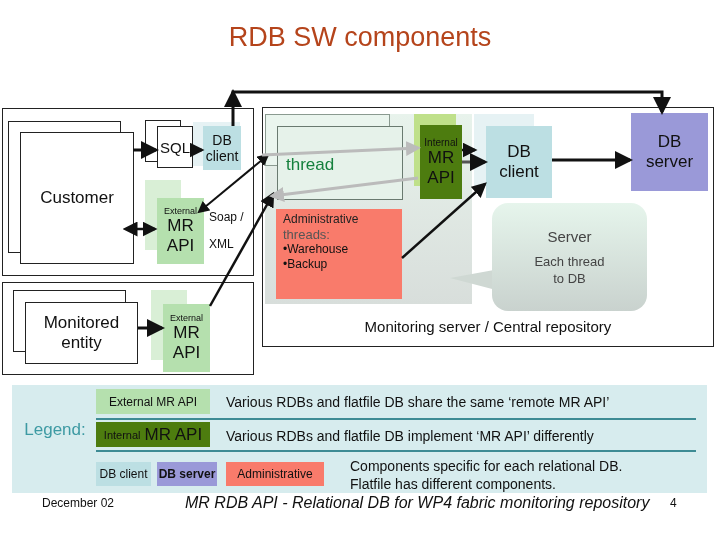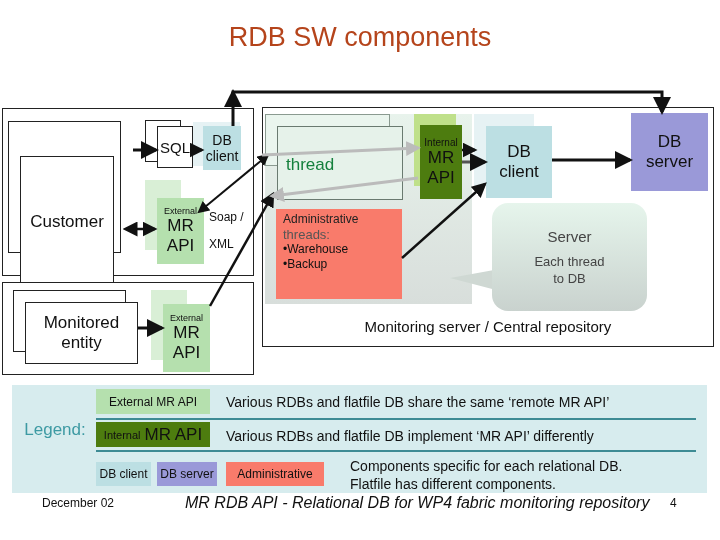--- a/index.html
+++ b/index.html
@@ -25,21 +25,21 @@
   .leg-line { height:1.5px; background:#3d8b94; }
   svg.arrows { position:absolute; left:0; top:0; pointer-events:none; }
 </style>
 </head>
 <body>
 
 <div class="abs title">RDB SW components</div>
 
 <div class="abs frame" style="left:2px;top:108px;width:252px;height:168px;"></div>
 <div class="abs doc" style="left:8px;top:121px;width:113px;height:132px;"></div>
-<div class="abs doc center" style="left:20px;top:132px;width:94px;height:132px;font-size:17px;margin-top:24px;">
+<div class="abs doc center" style="left:20px;top:132px;width:114px;height:132px;font-size:17px;">
   <span>Customer</span>
 </div>
 
 <div class="abs doc" style="left:145px;top:120px;width:36px;height:42px;"></div>
 <div class="abs doc center" style="left:157px;top:126px;width:36px;height:42px;font-size:15px;">
   <span>SQL</span>
 </div>
 <div class="abs dbc-shadow" style="left:193px;top:122px;width:47px;height:44px;"></div>
 <div class="abs dbc col" style="left:203px;top:126px;width:38px;height:44px;font-size:14px;line-height:16px;">
   <span>DB</span>
@@ -168,21 +168,21 @@
 <div class="abs leg-line" style="left:96px;top:418px;width:600px;"></div>
 <div class="abs int center" style="left:96px;top:422px;width:114px;height:25px;gap:4px;">
   <span style="font-size:11px;">Internal</span>
   <span style="font-size:17px;">MR API</span>
 </div>
 <div class="abs" style="left:226px;top:428px;font-size:14px;">Various RDBs and flatfile DB implement ‘MR API’ differently</div>
 <div class="abs leg-line" style="left:96px;top:450px;width:600px;"></div>
 <div class="abs dbc center" style="left:96px;top:462px;width:55px;height:24px;font-size:12px;">
   <span>DB client</span>
 </div>
-<div class="abs dbs center" style="left:157px;top:462px;width:60px;height:24px;font-size:12px;">
+<div class="abs dbs center" style="left:157px;top:462px;width:60px;height:24px;font-size:12px;font-weight:bold;">
   <span>DB server</span>
 </div>
 <div class="abs admin center" style="left:226px;top:462px;width:98px;height:24px;font-size:12px;">
   <span>Administrative</span>
 </div>
 <div class="abs" style="left:350px;top:458px;font-size:14px;">Components specific for each relational DB.</div>
 <div class="abs" style="left:350px;top:476px;font-size:14px;">Flatfile has different components.</div>
 
 <div class="abs" style="left:42px;top:496px;font-size:12px;">December 02</div>
 <div class="abs" style="left:185px;top:494px;font-size:16px;font-style:italic;">MR RDB API - Relational DB for WP4 fabric monitoring repository</div>

